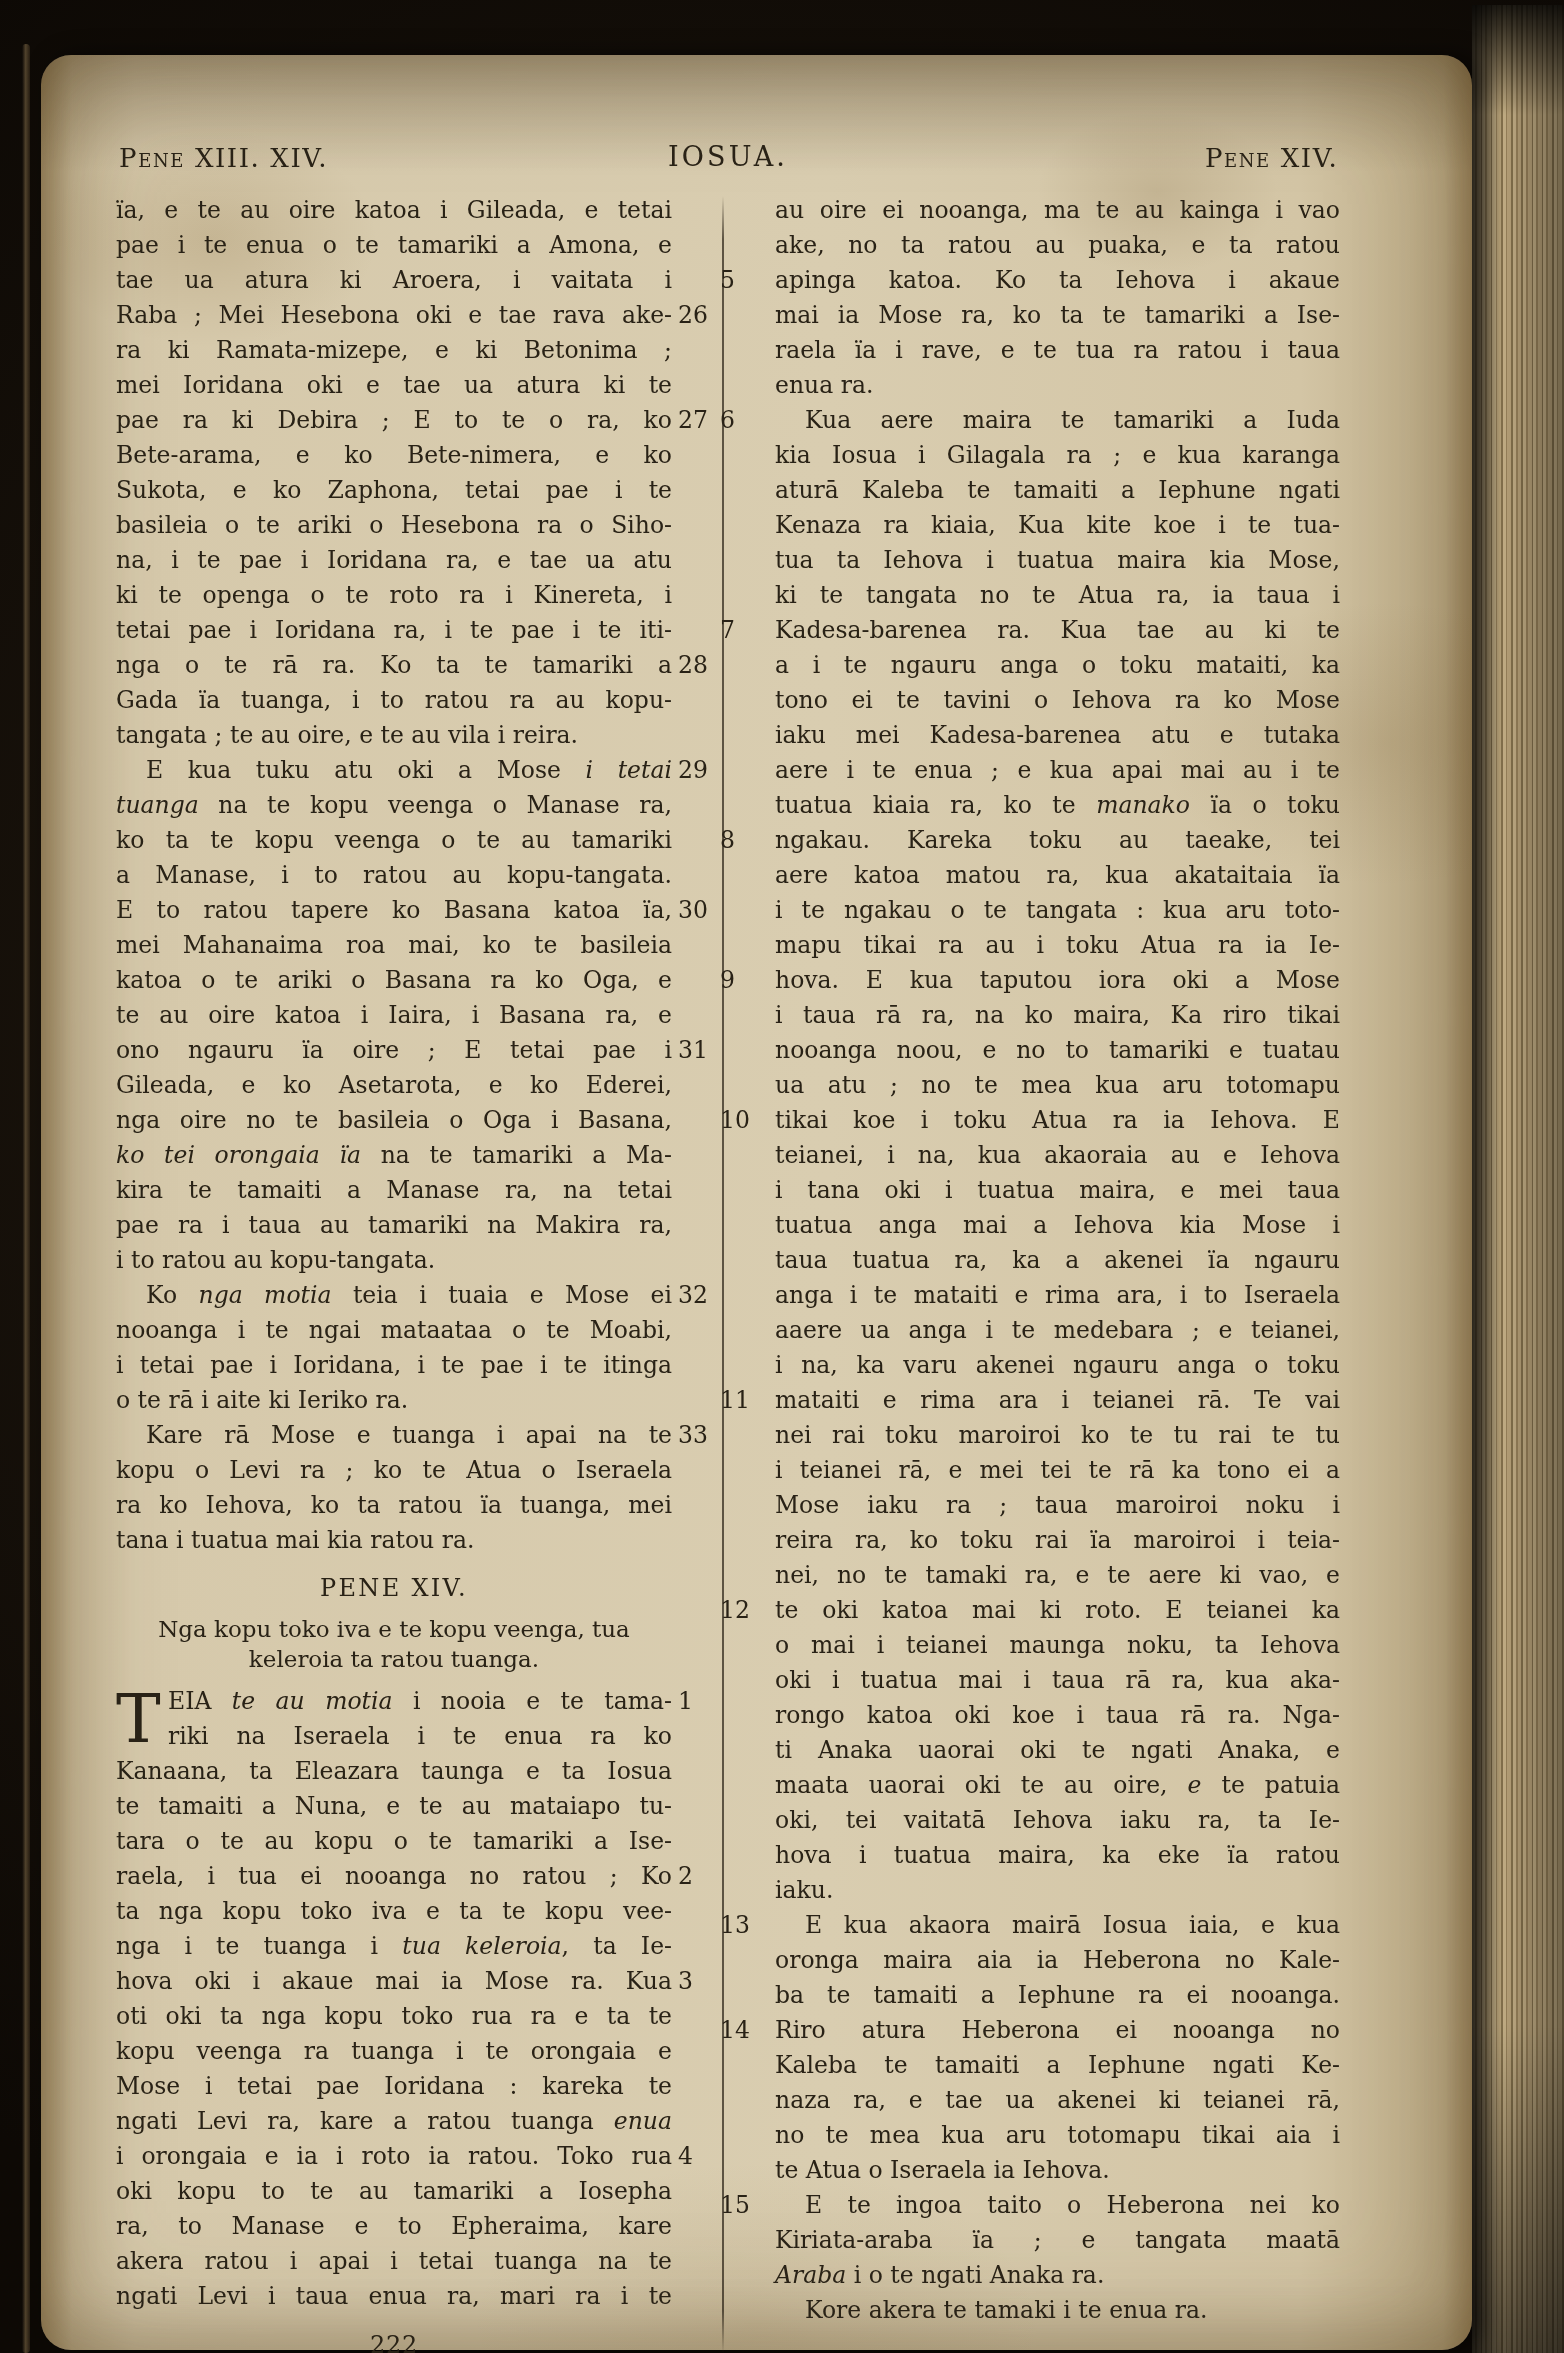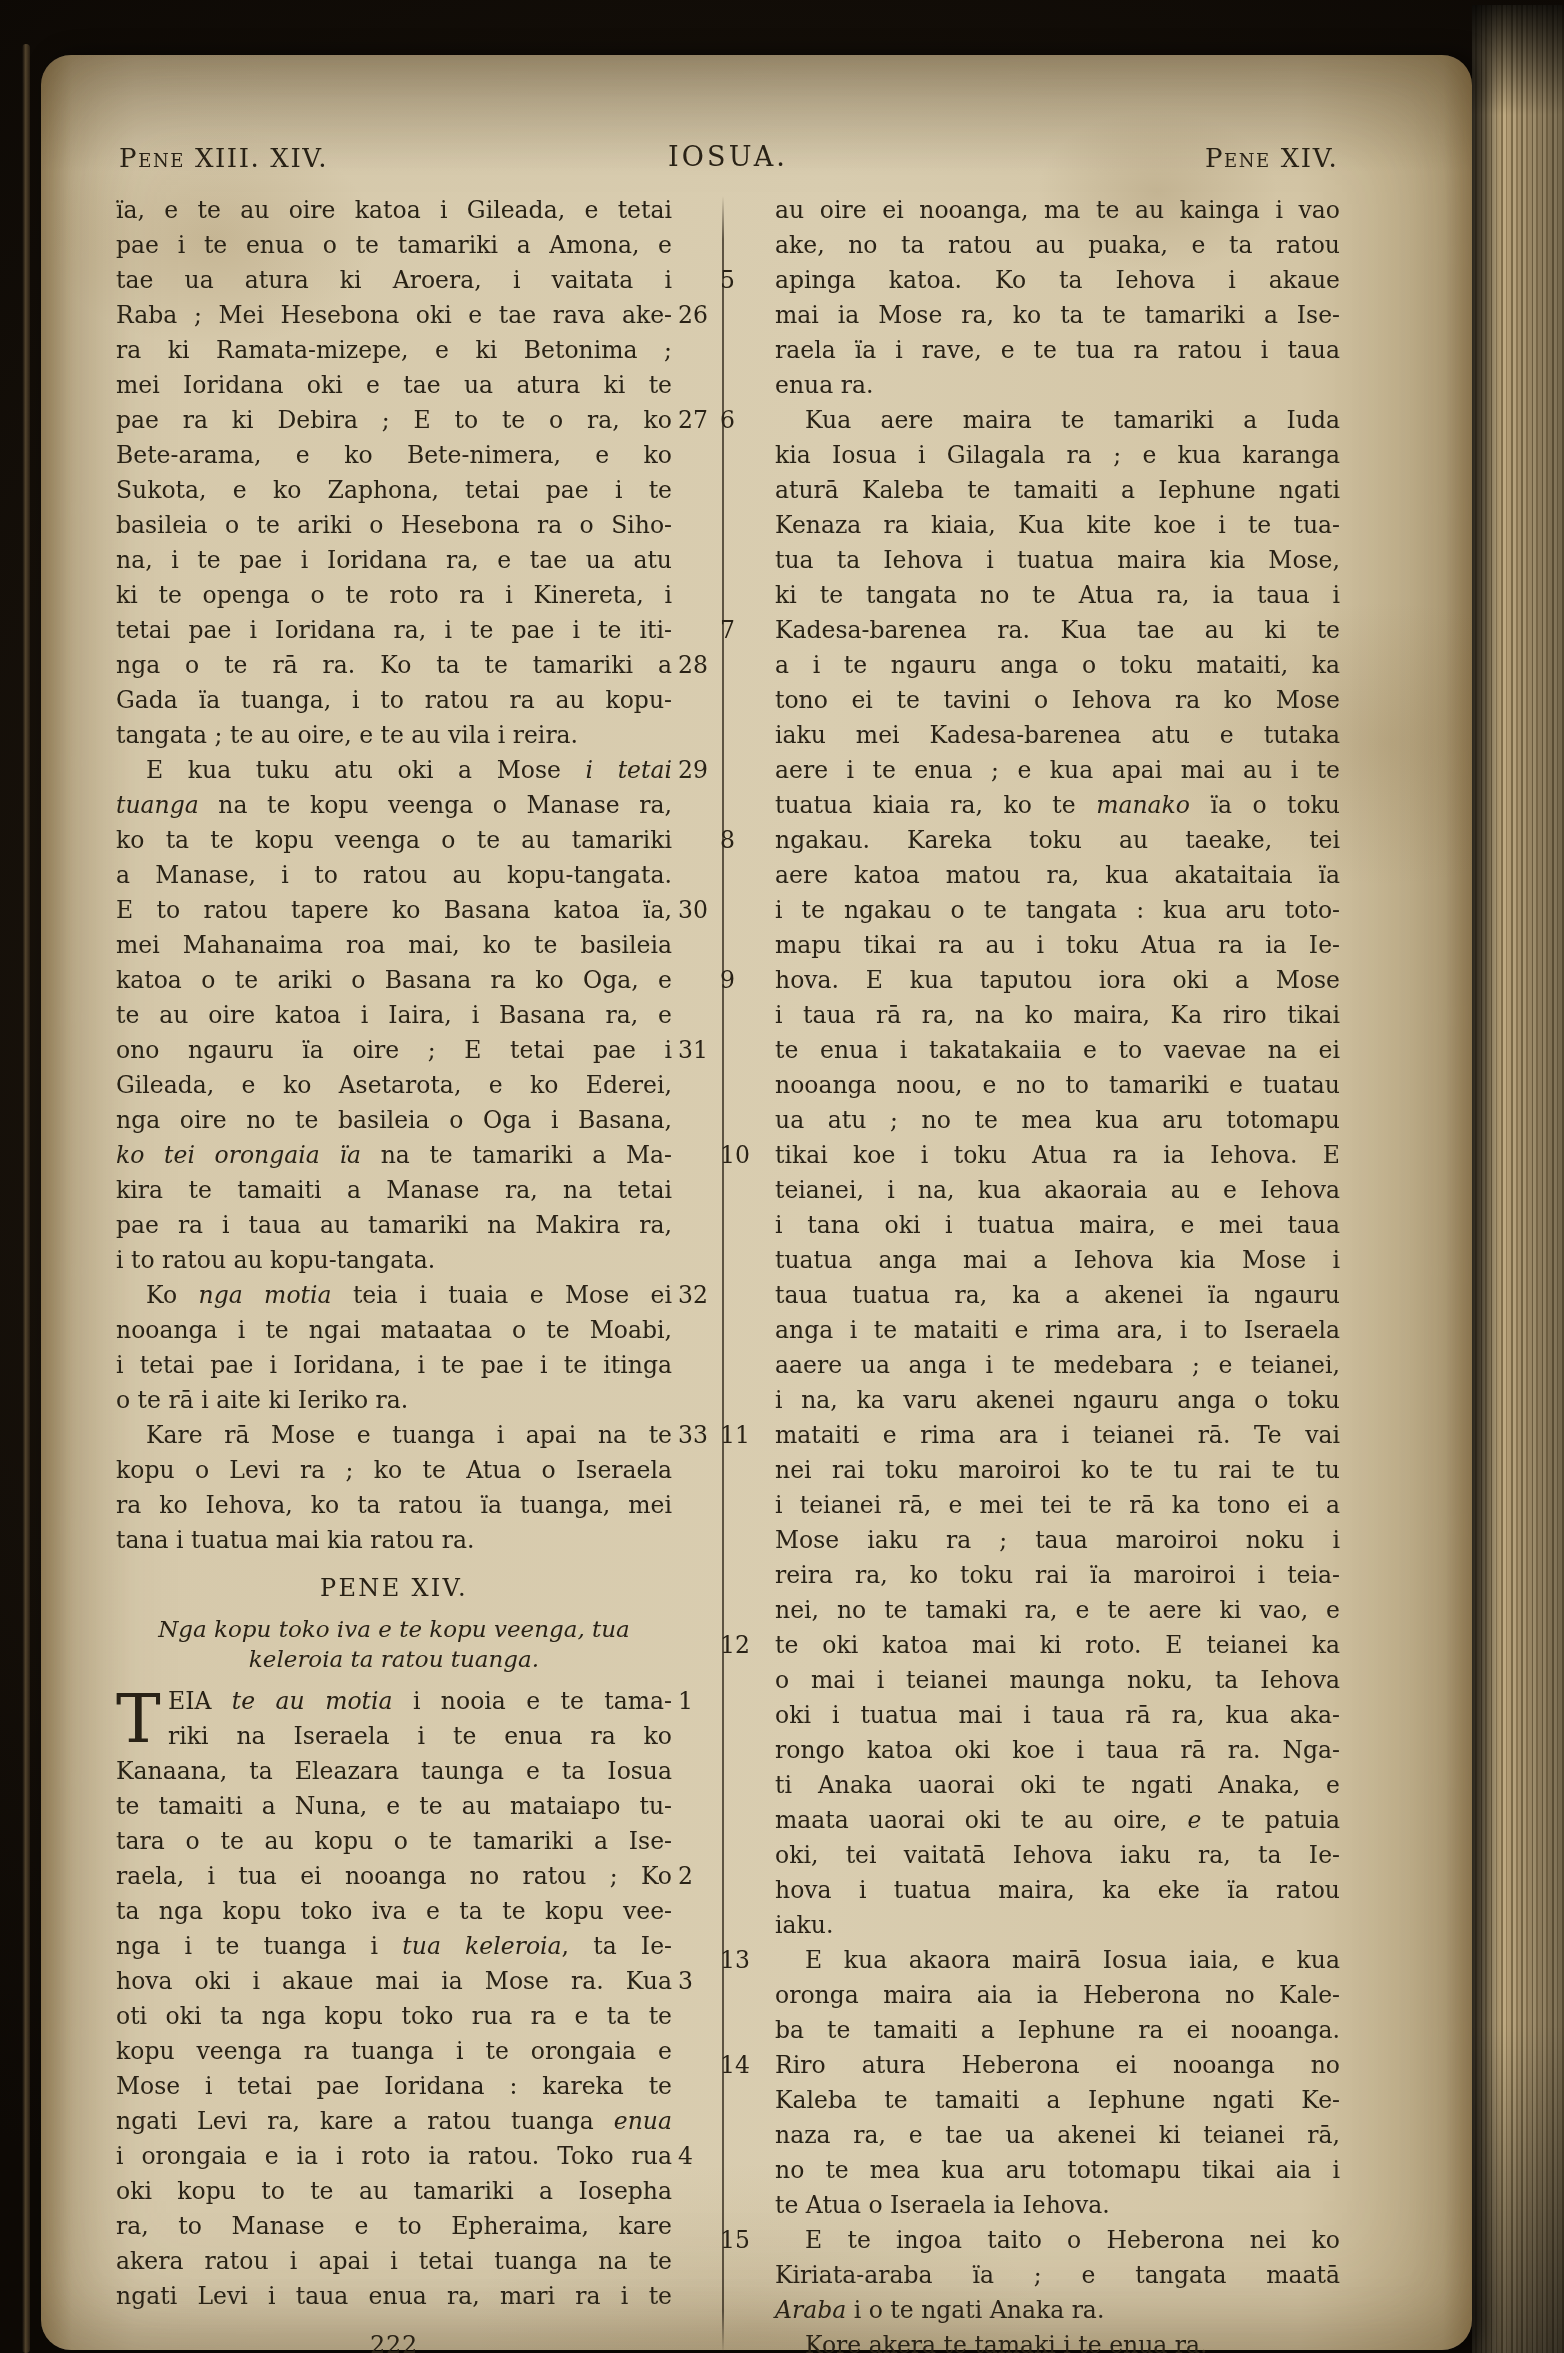--- a/index.html
+++ b/index.html
@@ -74,21 +74,21 @@
     font-size: 67px; line-height: 61px;
   }
   .chapter-heading {
     text-align: center; text-align-last: center;
     font-size: 24px; letter-spacing: 2.3px;
     margin: 12.5px 0 7.8px;
   }
   .subtitle-block { margin-bottom: 9.4px; }
   .chapter-subtitle {
     text-align: right; text-align-last: center;
-    font-style: italic; font-size: 23px; line-height: 30.5px;
+    font-size: 23px; line-height: 30.5px;
   }
   .page-number { text-align: center; text-align-last: center; font-size: 24px; margin-top: 14px; letter-spacing: 0.8px; }
   i { }
 </style>
 </head>
 <body>
 
 <div class="scene">
   <div class="left-sliver"></div>
   <div class="fore-edge"></div>
@@ -187,21 +187,20 @@
             <div class="line">tono ei te tavini o Iehova ra ko Mose</div>
             <div class="line">iaku mei Kadesa-barenea atu e tutaka</div>
             <div class="line">aere i te enua ; e kua apai mai au i te</div>
             <div class="line">tuatua kiaia ra, ko te <i>manako</i> ïa o toku</div>
             <div class="line">ngakau. Kareka toku au taeake, tei<span class="verse">8</span></div>
             <div class="line">aere katoa matou ra, kua akataitaia ïa</div>
             <div class="line">i te ngakau o te tangata : kua aru toto-</div>
             <div class="line">mapu tikai ra au i toku Atua ra ia Ie-</div>
             <div class="line">hova. E kua taputou iora oki a Mose<span class="verse">9</span></div>
             <div class="line">i taua rā ra, na ko maira, Ka riro tikai</div>
-            <div class="line">te enua i takatakaiia e to vaevae na ei</div>
             <div class="line">nooanga noou, e no to tamariki e tuatau</div>
             <div class="line">ua atu ; no te mea kua aru totomapu</div>
             <div class="line">tikai koe i toku Atua ra ia Iehova. E<span class="verse">10</span></div>
             <div class="line">teianei, i na, kua akaoraia au e Iehova</div>
             <div class="line">i tana oki i tuatua maira, e mei taua</div>
             <div class="line">tuatua anga mai a Iehova kia Mose i</div>
             <div class="line">taua tuatua ra, ka a akenei ïa ngauru</div>
             <div class="line">anga i te mataiti e rima ara, i to Iseraela</div>
             <div class="line">aaere ua anga i te medebara ; e teianei,</div>
             <div class="line">i na, ka varu akenei ngauru anga o toku</div>

